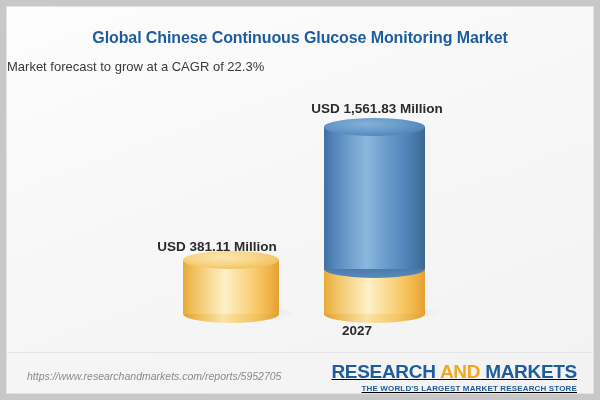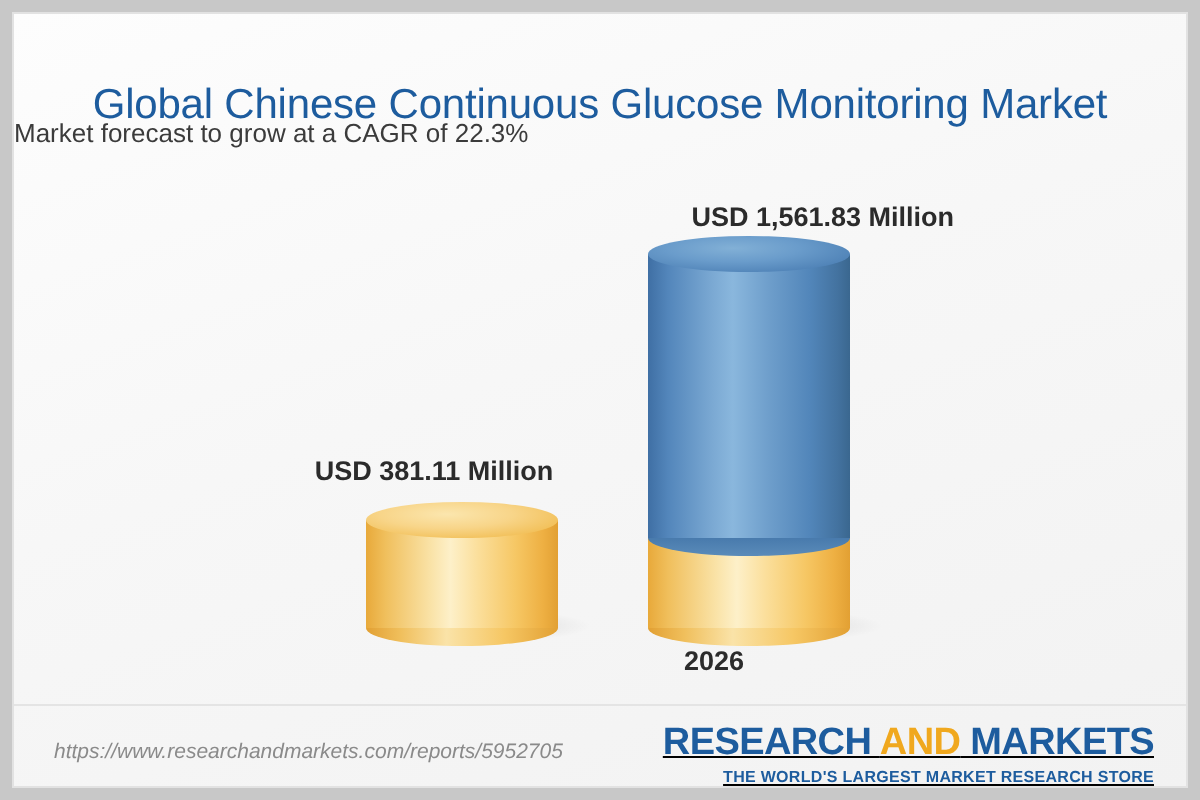--- a/index.html
+++ b/index.html
@@ -23,25 +23,25 @@
     background: linear-gradient(160deg, #fdfdfd 0%, #f7f7f7 45%, #f2f2f2 100%);
     border: 1px solid #e2e2e2;
     box-sizing: border-box;
     overflow: hidden;
   }
 
   
   .chart-title {
     position: absolute;
     left: 0;
-    top: 34px;
+    top: 22px;
     width: 100%;
     text-align: center;
-    font-size: 21px;
-    font-weight: normal;
+    font-size: 16px;
+    font-weight: bold;
     color: #1d5c9e;
     letter-spacing: -0.1px;
   }
   .chart-subtitle {
     position: absolute;
     left: 0;
     top: 52px;
     width: 100%;
     font-size: 13px;
     color: #3b3b3b;
@@ -57,22 +57,22 @@
   }
 
   .value-label {
     position: absolute;
     font-size: 13.5px;
     font-weight: bold;
     color: #2b2b2b;
     text-align: center;
     white-space: nowrap;
   }
-  .value-label.v2022 { left: 130px; top: 221px; width: 160px; }
-  .value-label.v2029 { left: 270px; top:  94px; width: 200px; text-align: right; }
+  .value-label.v2022 { left: 130px; top: 232px; width: 160px; }
+  .value-label.v2029 { left: 270px; top:  94px; width: 200px; }
 
   .cat-label {
     position: absolute;
     font-size: 13.5px;
     font-weight: bold;
     color: #2b2b2b;
     text-align: center;
     top: 316px;
     white-space: nowrap;
   }
@@ -227,21 +227,21 @@
         <div class="body"></div>
       </div>
 
       <div class="seg blue" style="top:9px; height:142px;">
         <div class="seam"></div>
         <div class="body"></div>
         <div class="top-cap"></div>
       </div>
     </div>
 
-    <div class="cat-label c2029">2026</div>
+    <div class="cat-label c2029">2027</div>
 
   </div>
 
   <div class="footer-rule"></div>
 
   <div class="footer-url">https://www.researchandmarkets.com/reports/5952705</div>
 
   <div class="logo">
     <div class="logo-main"><span>RESEARCH </span><span class="logo-and">AND</span><span> MARKETS</span></div>
     <div class="logo-tag">THE WORLD'S LARGEST MARKET RESEARCH STORE</div>

